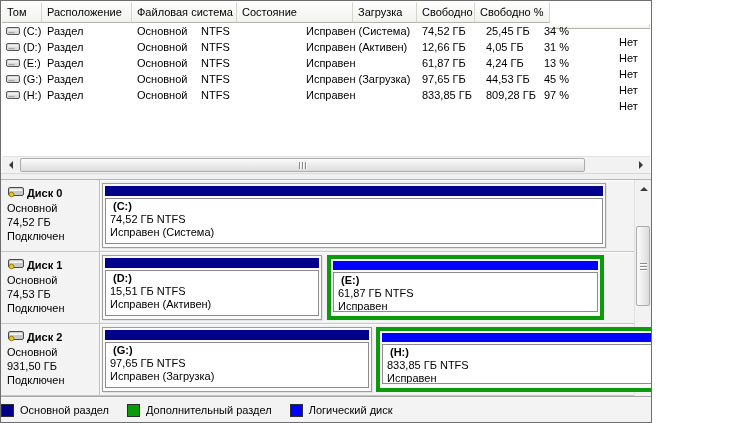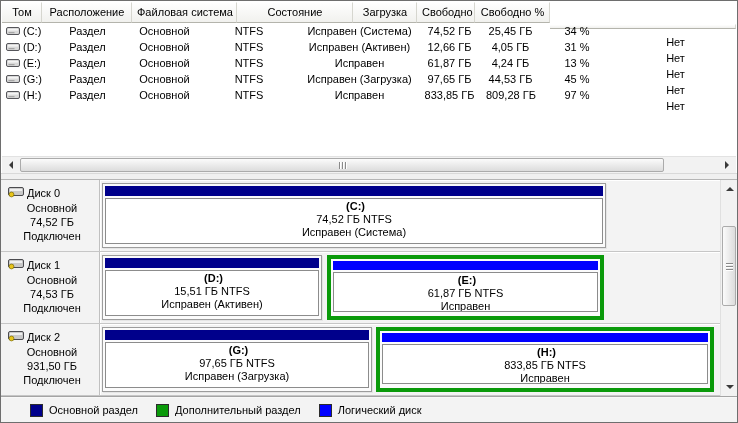--- a/index.html
+++ b/index.html
@@ -1,19 +1,19 @@
 <!DOCTYPE html>
 <html><head>
 <meta charset="utf-8">
 <style>
   * { margin:0; padding:0; box-sizing:border-box; }
   html,body { width:738px; height:423px; }
   body { font-family:"Liberation Sans","DejaVu Sans",sans-serif; font-size:11px; color:#000; background:#fff; }
 
-  .window { width:738px; height:423px; border:1px solid #6e6e6e; display:flex; flex-direction:column; background:#fff; overflow:hidden;text-align:center; }
+  .window { width:652px; height:423px; border:1px solid #6e6e6e; display:flex; flex-direction:column; background:#fff; overflow:hidden; }
 
   
   .list-pane { height:172px; display:flex; flex-direction:column; background:#fff; padding:1px 1px 0 1px; }
   .hdr-row { display:flex; height:21px; flex:0 0 21px; }
   .hdr-cell { background:linear-gradient(#fefefe,#f1f1ee); border-right:1px solid #d6d6cf; border-bottom:1px solid #b4b4ac; border-top:1px solid #fff; padding:3px 4px 0 5px; white-space:nowrap; overflow:hidden; }
   .vol-row { display:flex; height:16px; flex:0 0 16px; align-items:center; }
   .cell { padding:0 4px 0 5px; white-space:nowrap; overflow:hidden; }
   .c0{width:40px;flex:0 0 40px;} .c1{width:90px;flex:0 0 90px;} .c2{width:64px;flex:0 0 64px;}
   .c3{width:105px;flex:0 0 105px;} .c4{width:116px;flex:0 0 116px;} .c5{width:64px;flex:0 0 64px;}
   .c6{width:58px;flex:0 0 58px;} .c7{width:75px;flex:0 0 75px;} .c8{flex:1 1 auto;margin-top:22px;}
@@ -33,37 +33,37 @@
   .grip-h { width:7px; height:1px; background:#8a8a8a; box-shadow:0 1px 0 #fff; }
 
   .splitter { height:7px; flex:0 0 7px; background:#f0f0f0; border-top:1px solid #d9d9d9; border-bottom:1px solid #b5b5b5; }
 
   
   .graph-pane { flex:1 1 auto; display:flex; flex-direction:column; background:#f3f3f3; }
   .graph-body { flex:1 1 auto; display:flex; }
   .disk-col { flex:1 1 auto; display:flex; flex-direction:column; }
   .disk-row { height:72px; flex:0 0 72px; display:flex; border-bottom:1px solid #c6c6c6; box-shadow:inset 0 1px 0 #ffffff; }
   .disk-hdr { width:99px; flex:0 0 99px; padding:5px 2px 2px 6px; border-right:1px solid #c0c0c0; box-shadow:1px 0 0 #fff; background:#f3f3f3; }
-  .disk-title { display:flex; align-items:center; gap:2px; font-weight:normal; margin-bottom:1px; }
+  .disk-title { display:flex; align-items:center; gap:2px; font-weight:bold; margin-bottom:1px; }
   .disk-line { line-height:14px; }
   .part-zone { flex:1 1 auto; position:relative; }
   .pcell { position:absolute; top:3px; height:65px; border:1px solid #9c9c9c; background:#fbfbfb; padding:2px; box-shadow:1px 1px 0 #e5e5e5; }
   .ecell { position:absolute; top:3px; height:65px; border:4px solid #0a9a0a; background:#fbfbfb; padding:2px; }
   .band { height:10px; }
   .ecell .band { height:9px; }
   .pbox { margin-top:2px; background:#fff; border:1px solid #8c8c8c; height:46px; padding:1px 4px; overflow:hidden; }
   .ecell .pbox { height:40px; }
   .pline { line-height:13px; white-space:nowrap; }
   .pname { font-weight:bold; padding-left:3px; }
 
   .vscroll { width:17px; flex:0 0 17px; display:flex; flex-direction:column; background:#f2f2f2; border-left:1px solid #e0e0e0; }
   .v-track { flex:1 1 auto; position:relative; }
   .v-thumb { position:absolute; top:16%; left:1px; width:14px; height:44%; background:linear-gradient(90deg,#fbfbfb,#dcdcdc); border:1px solid #ababab; border-radius:2px; display:flex; flex-direction:column; align-items:center; justify-content:center; gap:2px; }
 
-  .legend { height:26px; flex:0 0 26px; border-top:2px groove #f8f8f8; background:#f3f3f3; display:flex; align-items:center; padding-left:29px; }
+  .legend { height:26px; flex:0 0 26px; border-top:2px groove #f8f8f8; background:#f3f3f3; display:flex; align-items:center; }
   .legend-item { display:flex; align-items:center; margin-right:18px; }
   .swatch { width:13px; height:13px; border:1px solid #2c2c2c; margin-right:6px; }
   .legend-item .lg-label { white-space:nowrap; }
 </style>
 </head>
 <body>
 
 <div class="window">
 
   <div class="list-pane">

